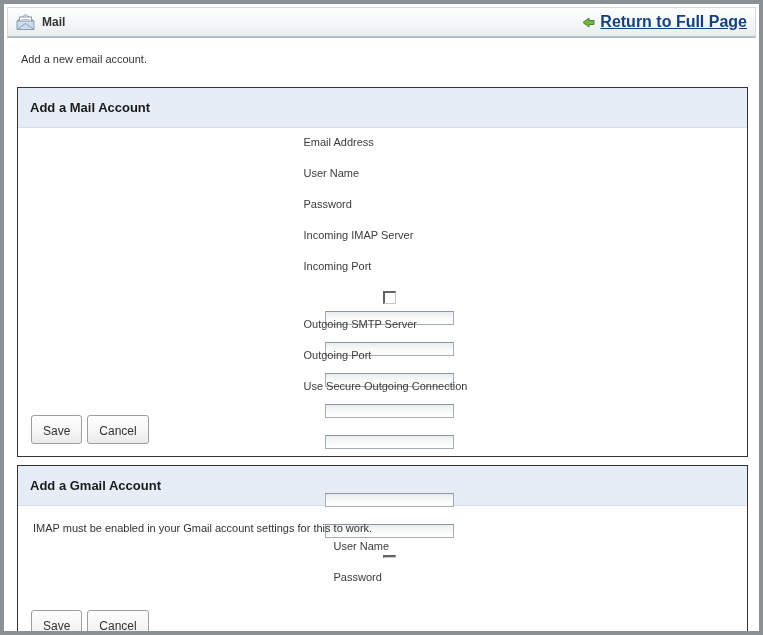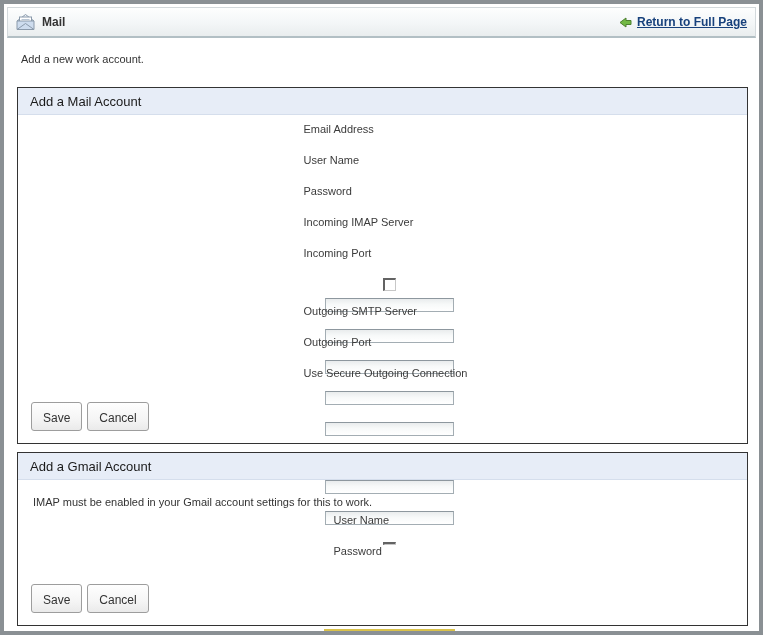--- a/index.html
+++ b/index.html
@@ -22,46 +22,46 @@
     background: linear-gradient(180deg, #fdfefe 0%, #f3f6f7 55%, #e9edee 100%);
     display: flex;
     align-items: center;
     justify-content: space-between;
     padding: 0 8px 0 7px;
   }
   .topbar-left { display: flex; align-items: center; gap: 6px; }
   .portlet-title { font-size: 12px; font-weight: bold; color: #333; }
   .return-link-wrap { display: flex; align-items: center; gap: 5px; }
   .return-link {
-    font-size: 12px; font-weight: bold;
+    font-size: 16px; font-weight: bold;
     color: #17417c; text-decoration: underline; cursor: pointer; text-align: right;
   }
   .mail-icon-svg, .arrow-icon-svg { display: block; }
 
   
   .intro-text {
     margin: 15px 0 0 17px;
     font-size: 11px; color: #333;
   }
 
   
   .section-box {
     margin: 0 11px 0 13px;
     border: 1px solid #333;
     background: #fff;
   }
   .section-box.mail { margin-top: 22px; }
   .section-box.gmail { margin-top: 8px; }
   .section-header {
-    height: 27px;
+    height: 40px;
     background: #e7edf7;
     border-bottom: 1px solid #d5deec;
     display: flex; align-items: center;
     padding-left: 12px;
-    font-size: 13px; font-weight: normal; color: #1a1a1a;
+    font-size: 13px; font-weight: bold; color: #1a1a1a;
   }
   .section-body { padding: 8px 0 12px 13px; }
 
   .section-note {
     font-size: 11px; color: #333;
     padding: 8px 0 6px 2px;
   }
 
   
   .form-row { display: flex; align-items: center; height: 31px; flex-direction: column; }
@@ -136,21 +136,21 @@
   <div class="return-link-wrap">
     <span>
       <svg class="arrow-icon-svg" width="13" height="13" viewBox="0 0 13 13">
         <path d="M7 2 L7 4.5 H12 V8.5 H7 V11 L1 6.5 Z" fill="#72b944" stroke="#4d8030" stroke-width="1"></path>
       </svg>
     </span>
     <a class="return-link">Return to Full Page</a>
   </div>
 </div>
 
-<div class="intro-text">Add a new work account.</div>
+<div class="intro-text">Add a new email account.</div>
 
 <div class="section-box mail">
   <div class="section-header">Add a Mail Account</div>
   <div class="section-body">
 
     <div class="form-row">
       <label class="field-label">Email Address</label>
       <input class="text-input" type="text" value="" style="">
     </div>
 

